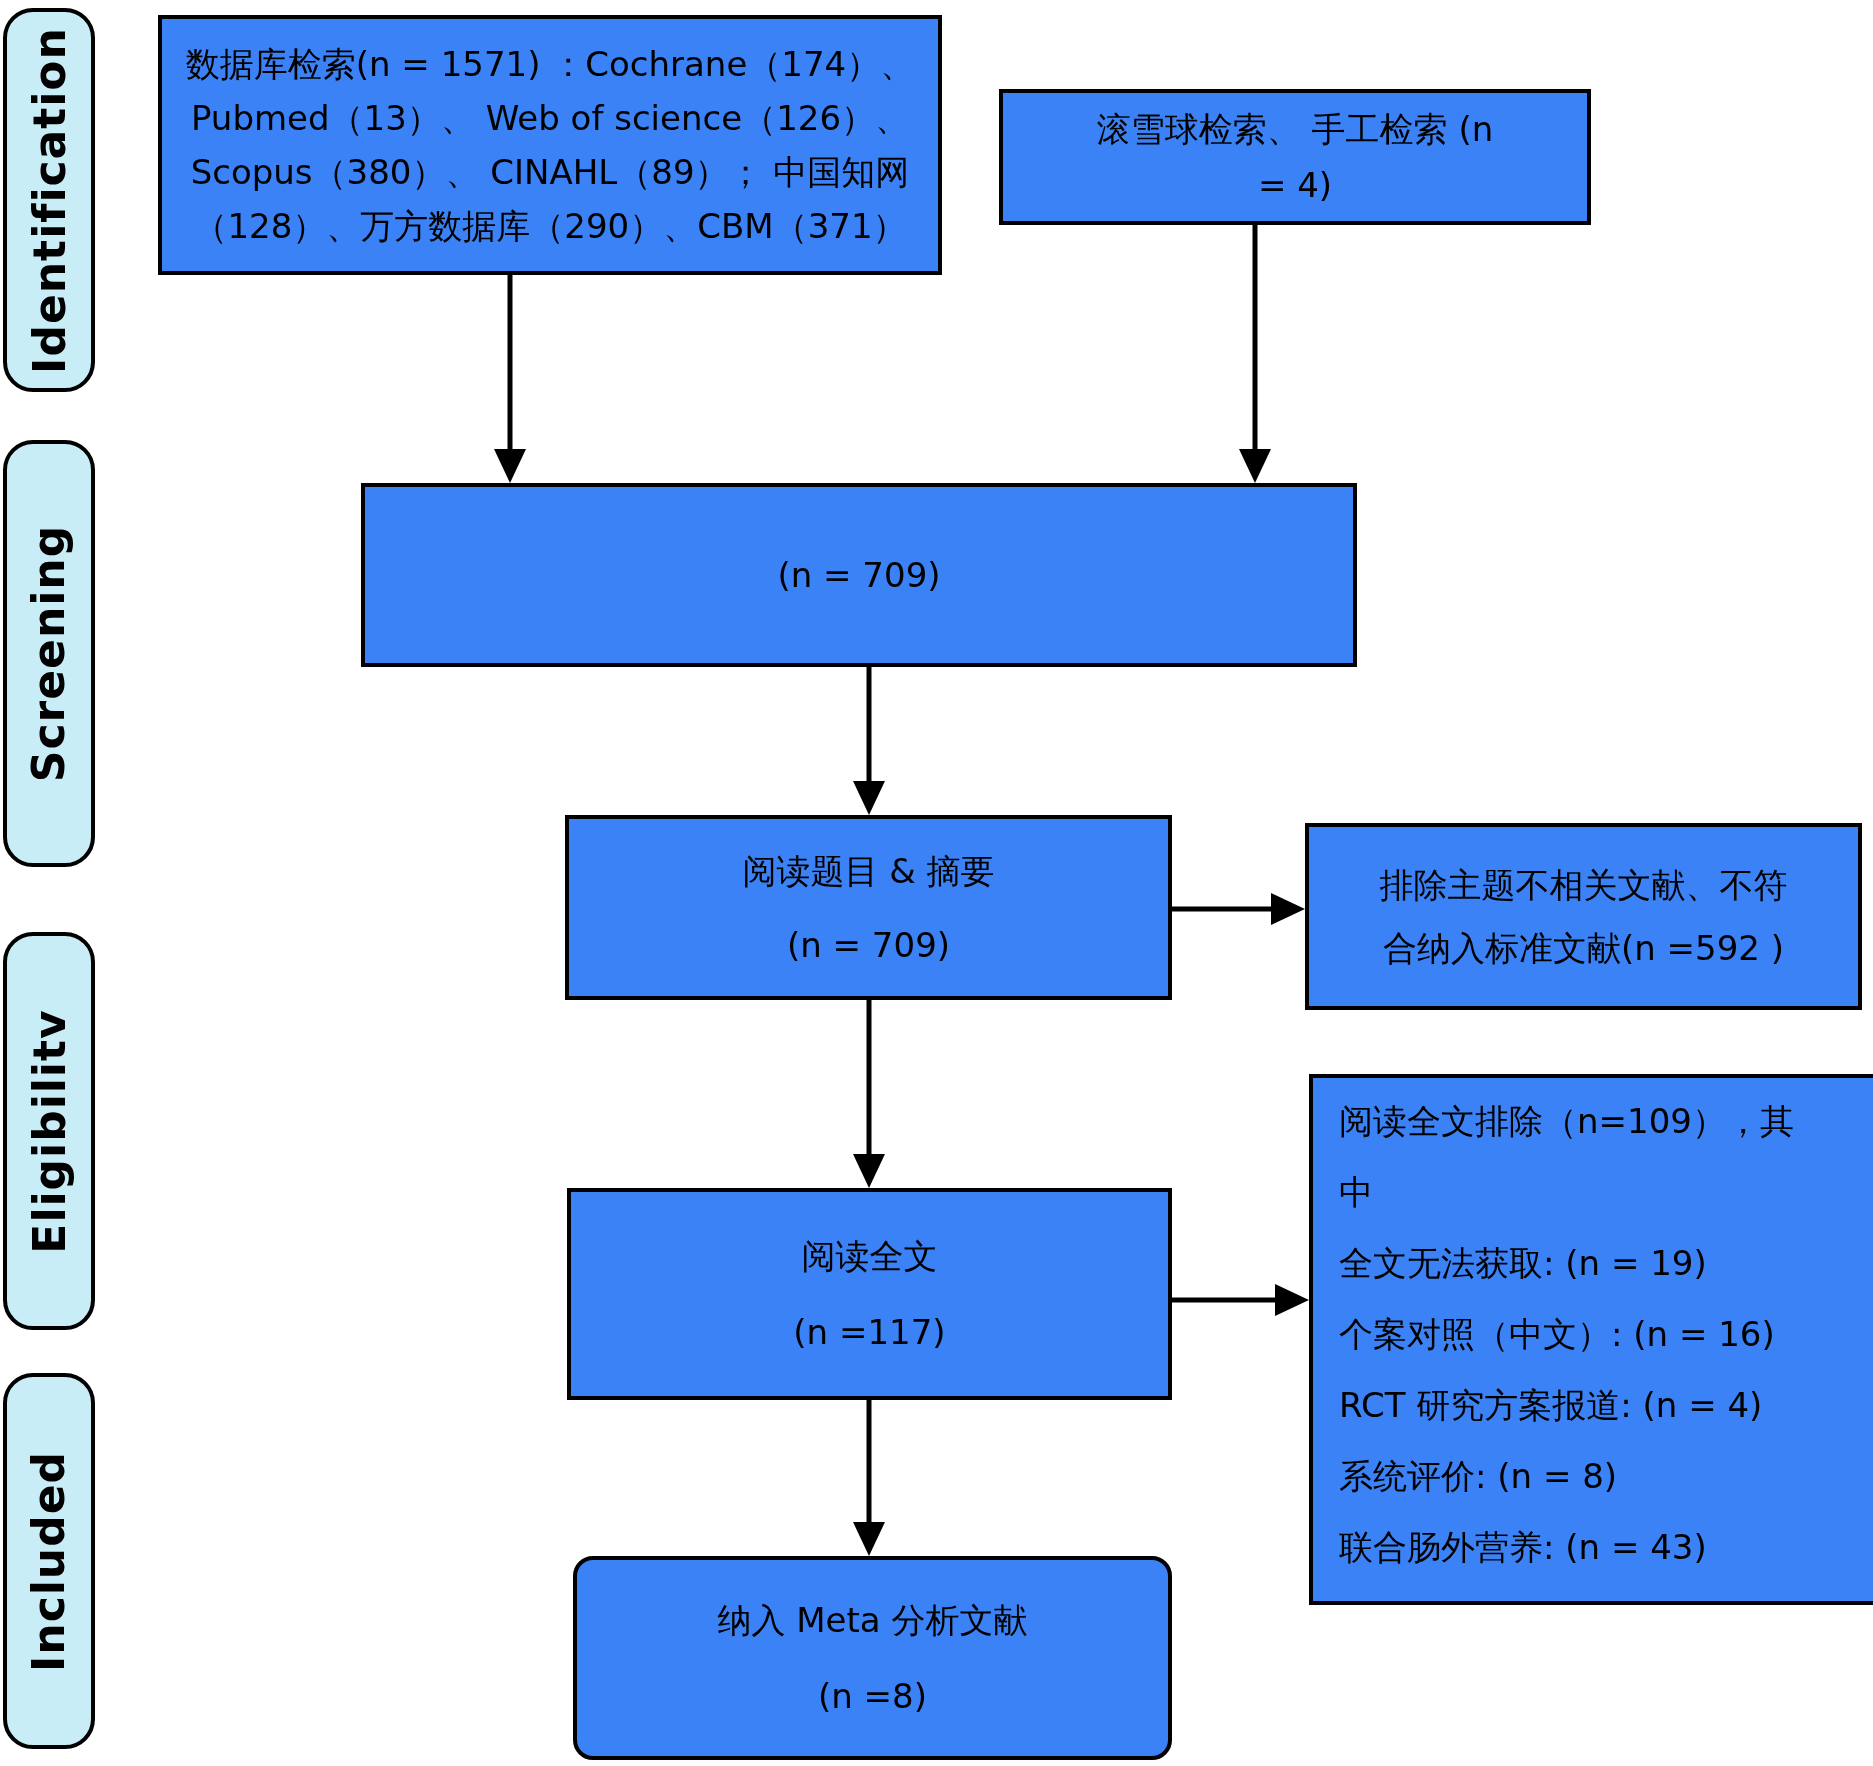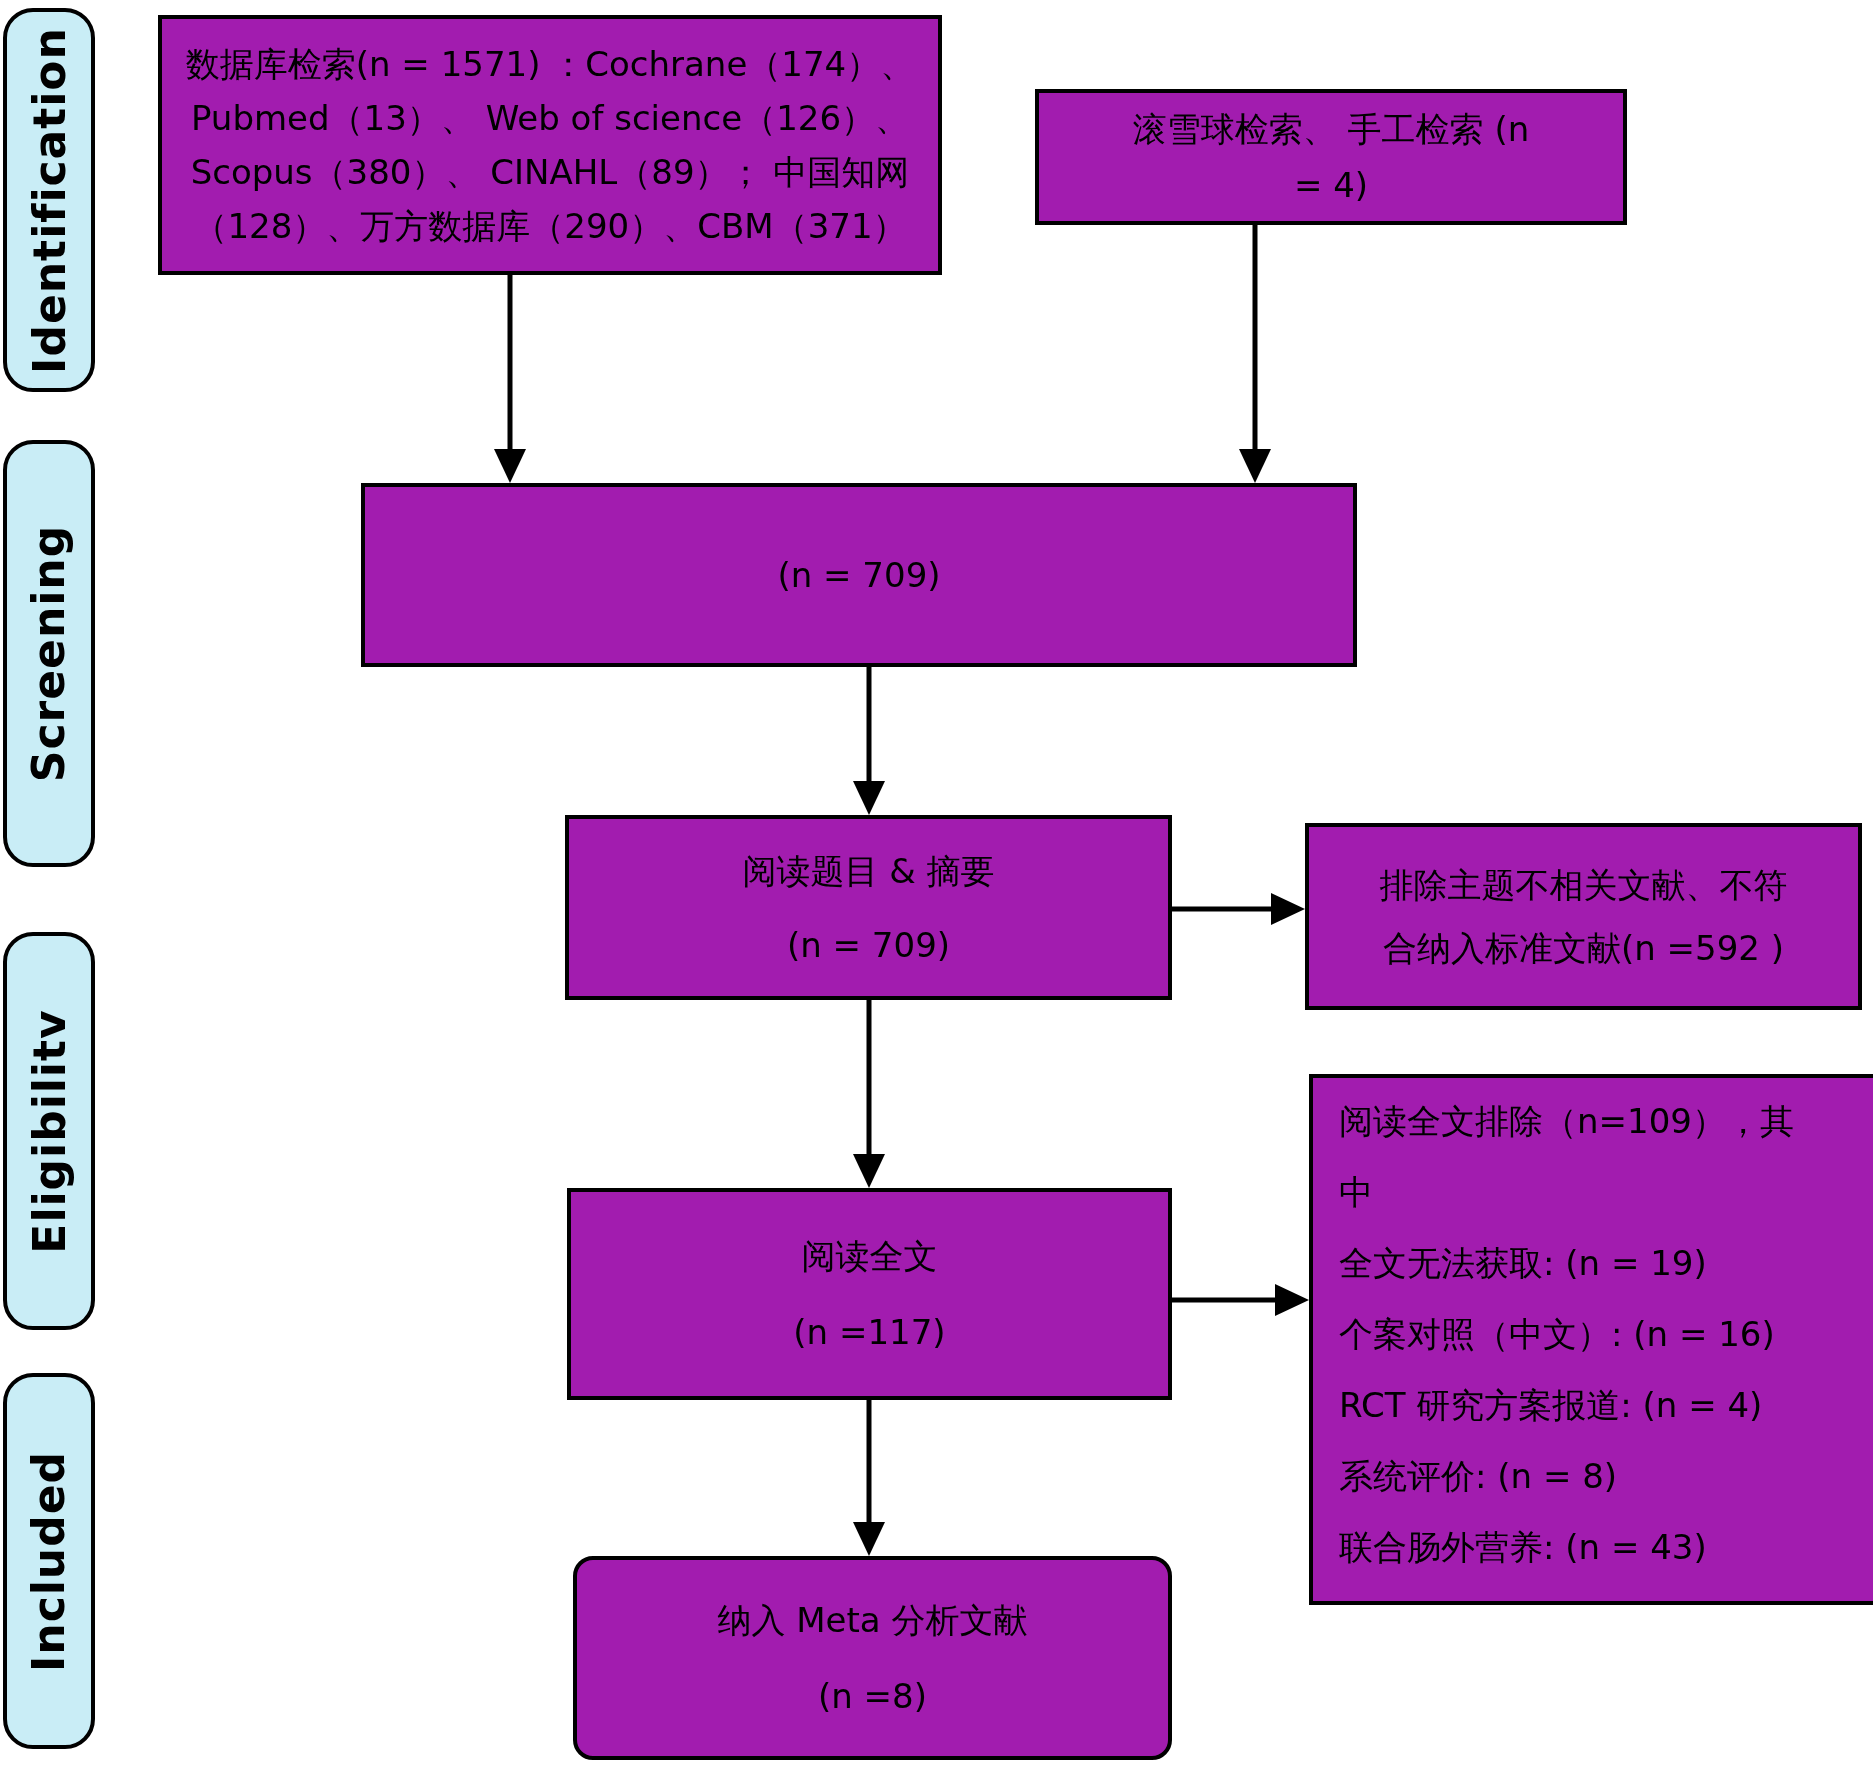--- a/index.html
+++ b/index.html
@@ -26,30 +26,30 @@
     transform:rotate(-90deg);
     white-space:nowrap;
     font-weight:bold;
     font-size:44px;
     letter-spacing:1px;
   }
 
   .box{
     position:absolute;
     border:4px solid #000;
-    background:#a21caf;
+    background:#3b82f6;
     box-sizing:border-box;
     display:flex;flex-direction:column;justify-content:center;
     text-align:center;
     font-size:34px;
   }
   .box .bline{white-space:nowrap;}
 
   #box-database{left:158px;top:15px;width:784px;height:260px;line-height:54px;}
-  #box-snowball{left:999px;top:89px;width:592px;height:136px;line-height:56px;margin-left:36px;}
+  #box-snowball{left:999px;top:89px;width:592px;height:136px;line-height:56px;}
   #box-dedup{left:361px;top:483px;width:996px;height:184px;line-height:74px;}
   #box-title-abstract{left:565px;top:815px;width:607px;height:185px;line-height:74px;}
   #box-excl-title-abstract{left:1305px;top:823px;width:557px;height:187px;line-height:63px;}
   #box-fulltext{left:567px;top:1188px;width:605px;height:212px;line-height:76px;}
   #box-excl-fulltext{
     left:1309px;top:1074px;width:644px;height:531px;
     line-height:71px;text-align:left;
     padding:8px 10px 8px 26px;justify-content:flex-start;
   }
   #box-excl-fulltext .bline{white-space:normal;}

